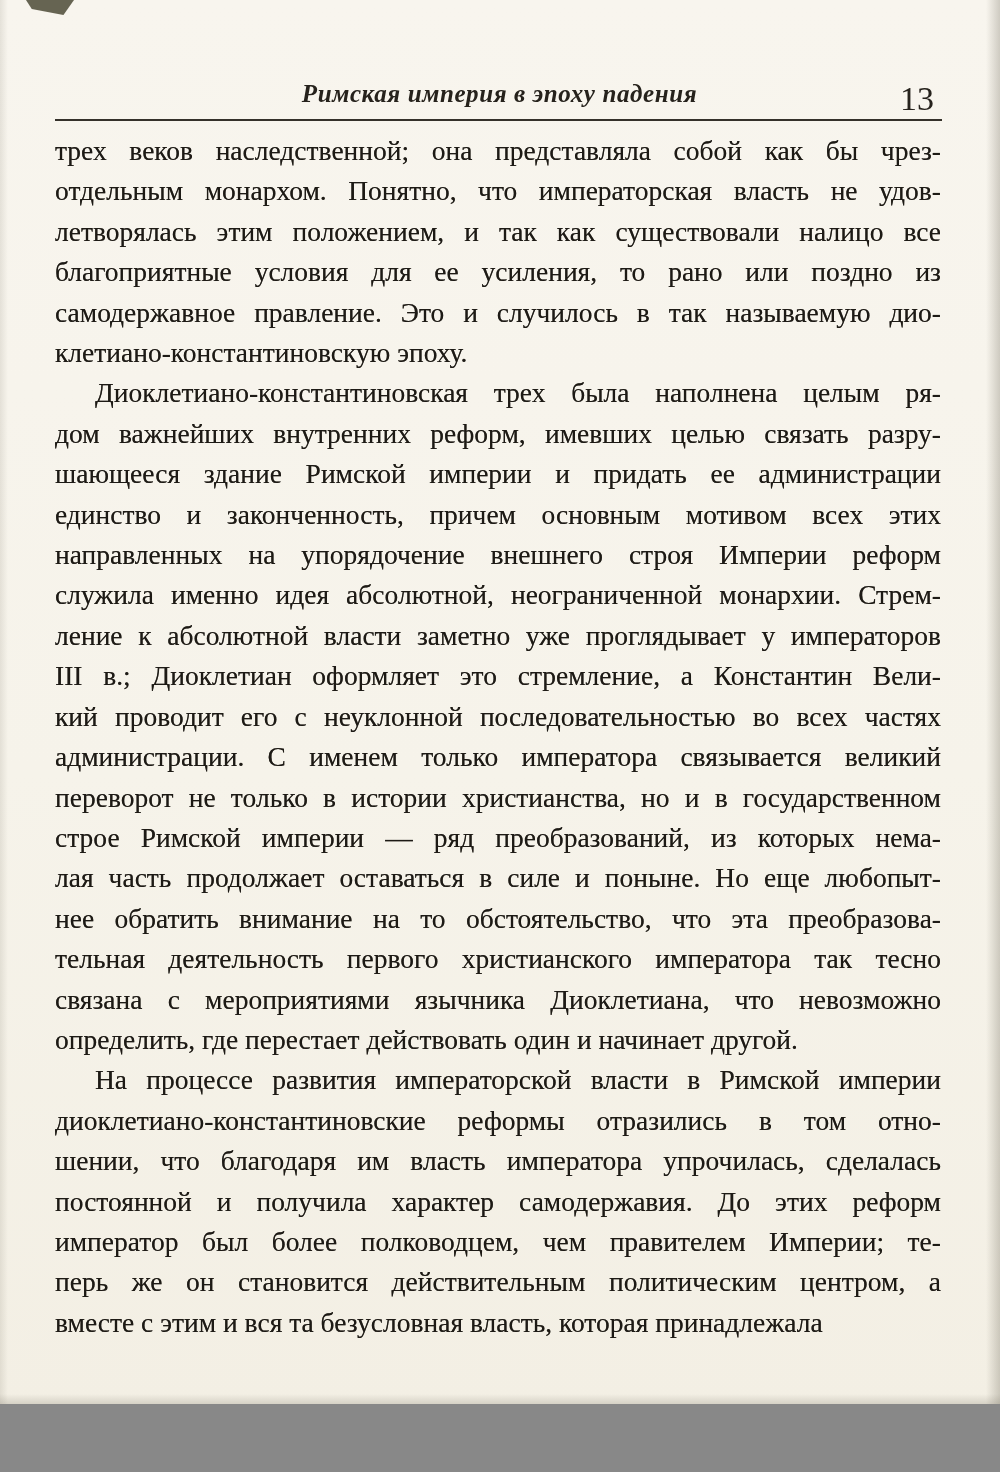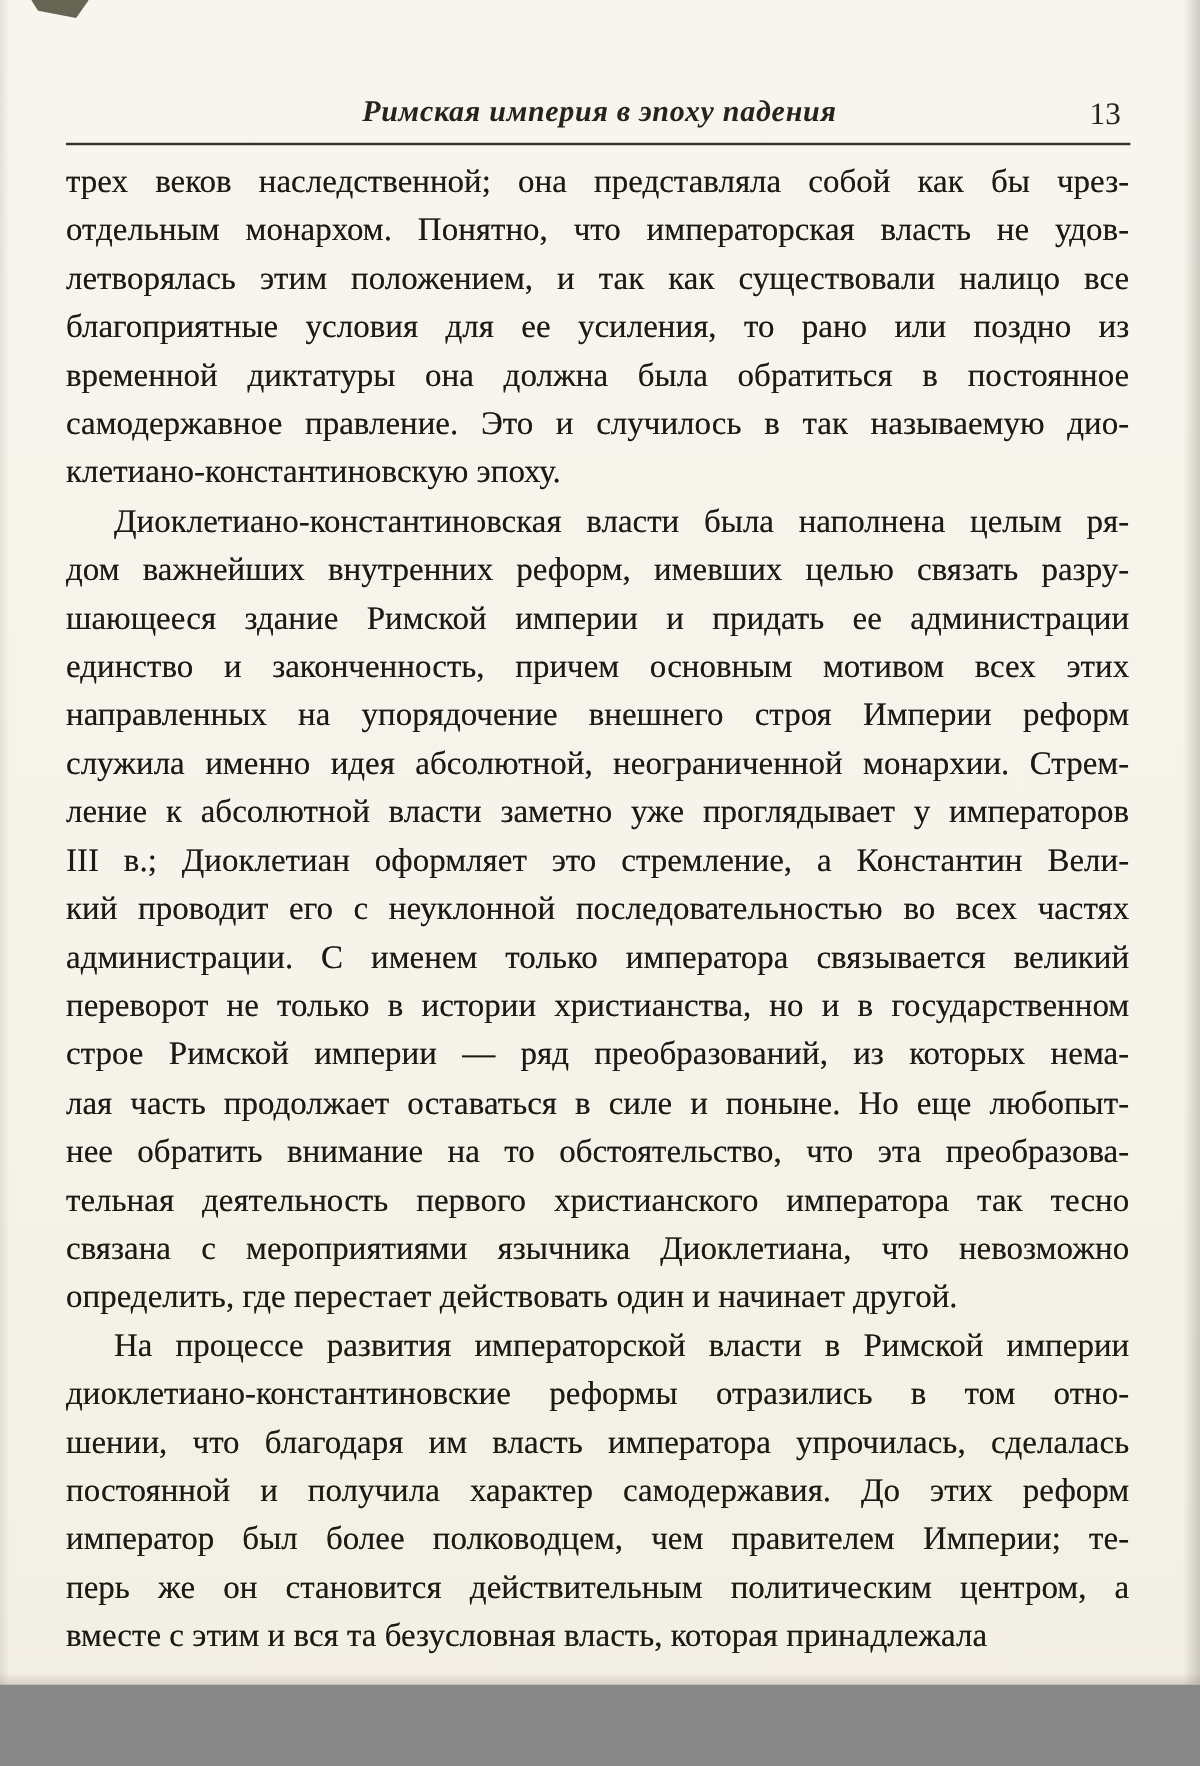--- a/index.html
+++ b/index.html
@@ -58,21 +58,21 @@
     font-style: italic;
     font-weight: bold;
     font-size: 25px;
     letter-spacing: 0.6px;
     color: #26221c;
   }
   .page-number {
     position: absolute;
     right: 8px;
     top: 0;
-    font-size: 26px;
+    font-size: 34px;
     color: #26221c;
     margin-left: 48px;
   }
 
   .rule {
     position: absolute;
     top: 119px;
     left: 55px;
     width: 887px;
     height: 2px;
@@ -113,26 +113,25 @@
   </div>
 
   <div class="rule"></div>
 
   <div class="text-block">
       <div class="paragraph">
         <div class="line">трех веков наследственной; она представляла собой как бы чрез-</div>
         <div class="line">отдельным монархом. Понятно, что императорская власть не удов-</div>
         <div class="line">летворялась этим положением, и так как существовали налицо все</div>
         <div class="line">благоприятные условия для ее усиления, то рано или поздно из</div>
-        <div class="line">временной диктатуры она должна была обратиться в постоянное</div>
         <div class="line">самодержавное правление. Это и случилось в так называемую дио-</div>
         <div class="line para-end">клетиано-константиновскую эпоху.</div>
       </div>
       <div class="paragraph">
-        <div class="line indent">Диоклетиано-константиновская власти была наполнена целым ря-</div>
+        <div class="line indent">Диоклетиано-константиновская трех была наполнена целым ря-</div>
         <div class="line">дом важнейших внутренних реформ, имевших целью связать разру-</div>
         <div class="line">шающееся здание Римской империи и придать ее администрации</div>
         <div class="line">единство и законченность, причем основным мотивом всех этих</div>
         <div class="line">направленных на упорядочение внешнего строя Империи реформ</div>
         <div class="line">служила именно идея абсолютной, неограниченной монархии. Стрем-</div>
         <div class="line">ление к абсолютной власти заметно уже проглядывает у императоров</div>
         <div class="line">III в.; Диоклетиан оформляет это стремление, а Константин Вели-</div>
         <div class="line">кий проводит его с неуклонной последовательностью во всех частях</div>
         <div class="line">администрации. С именем только императора связывается великий</div>
         <div class="line">переворот не только в истории христианства, но и в государственном</div>

